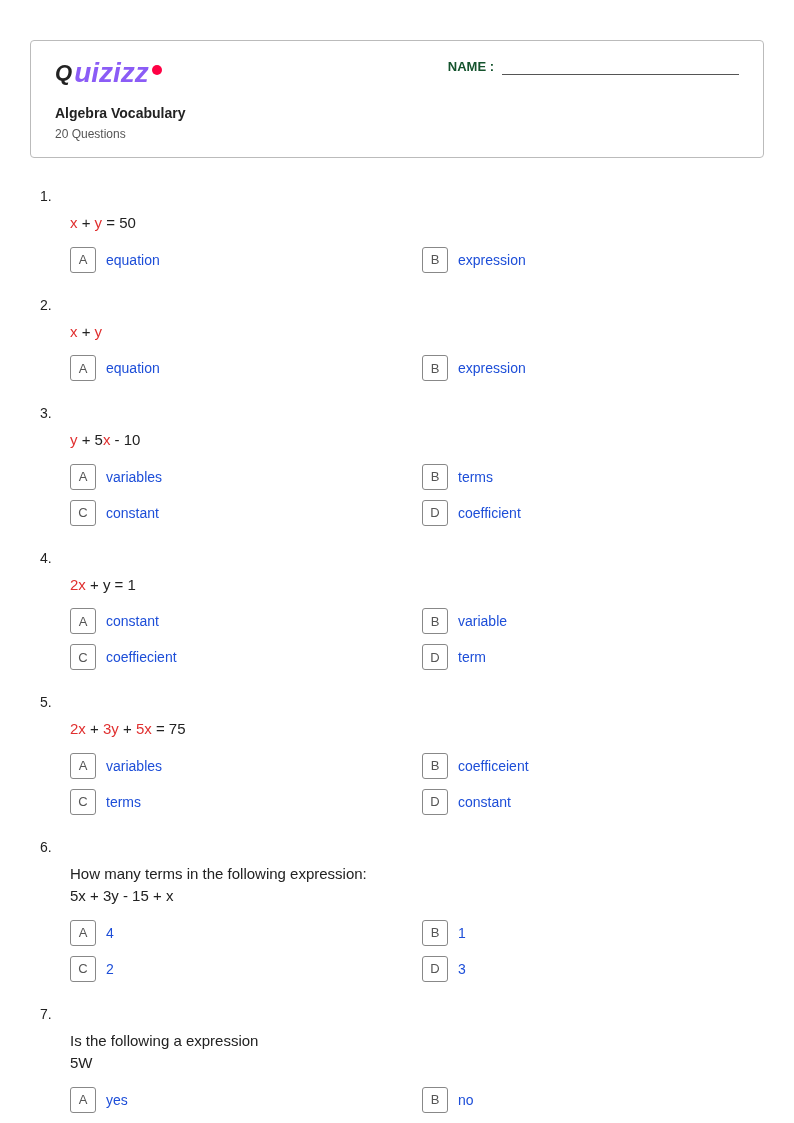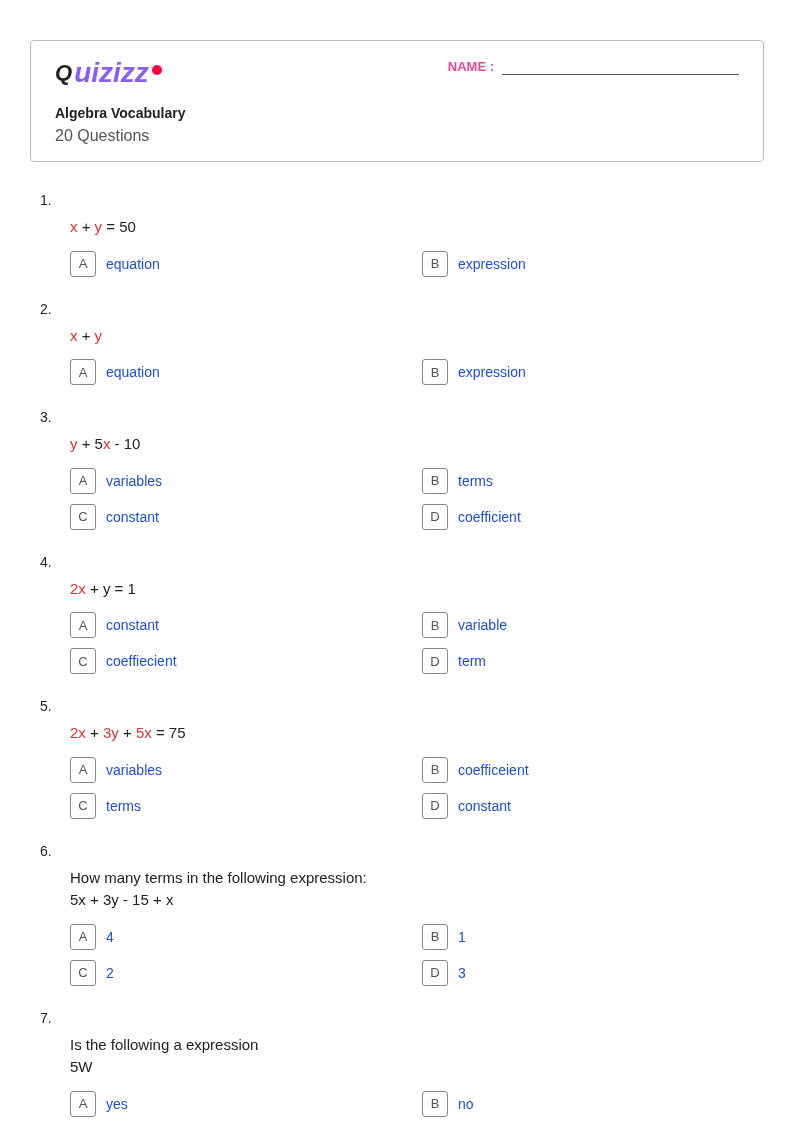--- a/index.html
+++ b/index.html
@@ -67,41 +67,41 @@
     }
 
     .quiz-title {
       font-size: 14px;
       font-weight: bold;
       color: #222;
       margin-top: 10px;
     }
 
     .quiz-subtitle {
-      font-size: 16px;
+      font-size: 12px;
       color: #555;
     }
 
     .header-right {
       display: flex;
       flex-direction: column;
       gap: 10px;
       min-width: 300px;
     }
 
     .field-row {
       display: flex;
       align-items: center;
       gap: 8px;
     }
 
     .field-label {
       font-size: 13px;
       font-weight: bold;
-      color: #ec4899;
+      color: #14532d;
       width: 55px;
       text-align: right;
     }
 
     .field-line {
       flex: 1;
       border: none;
       border-bottom: 1.5px solid #555;
       height: 18px;
     }

